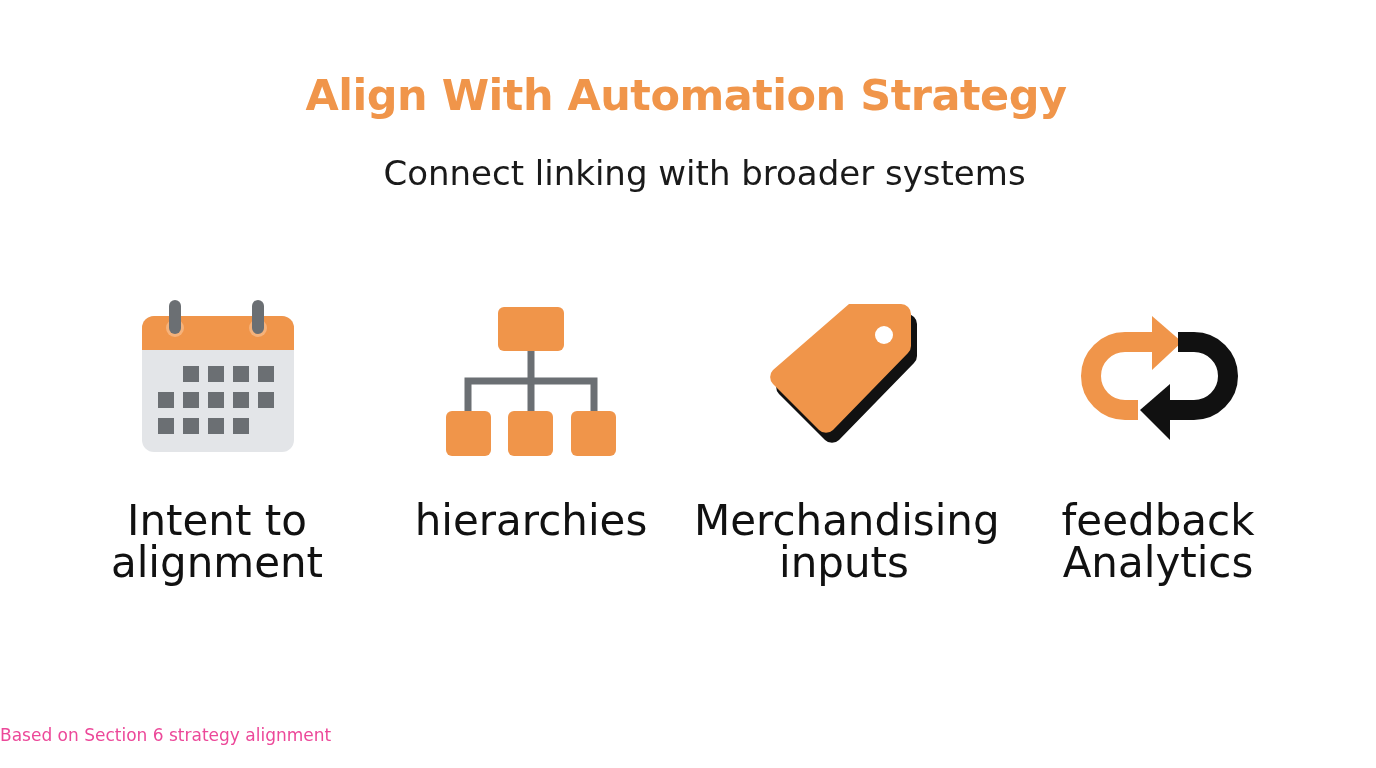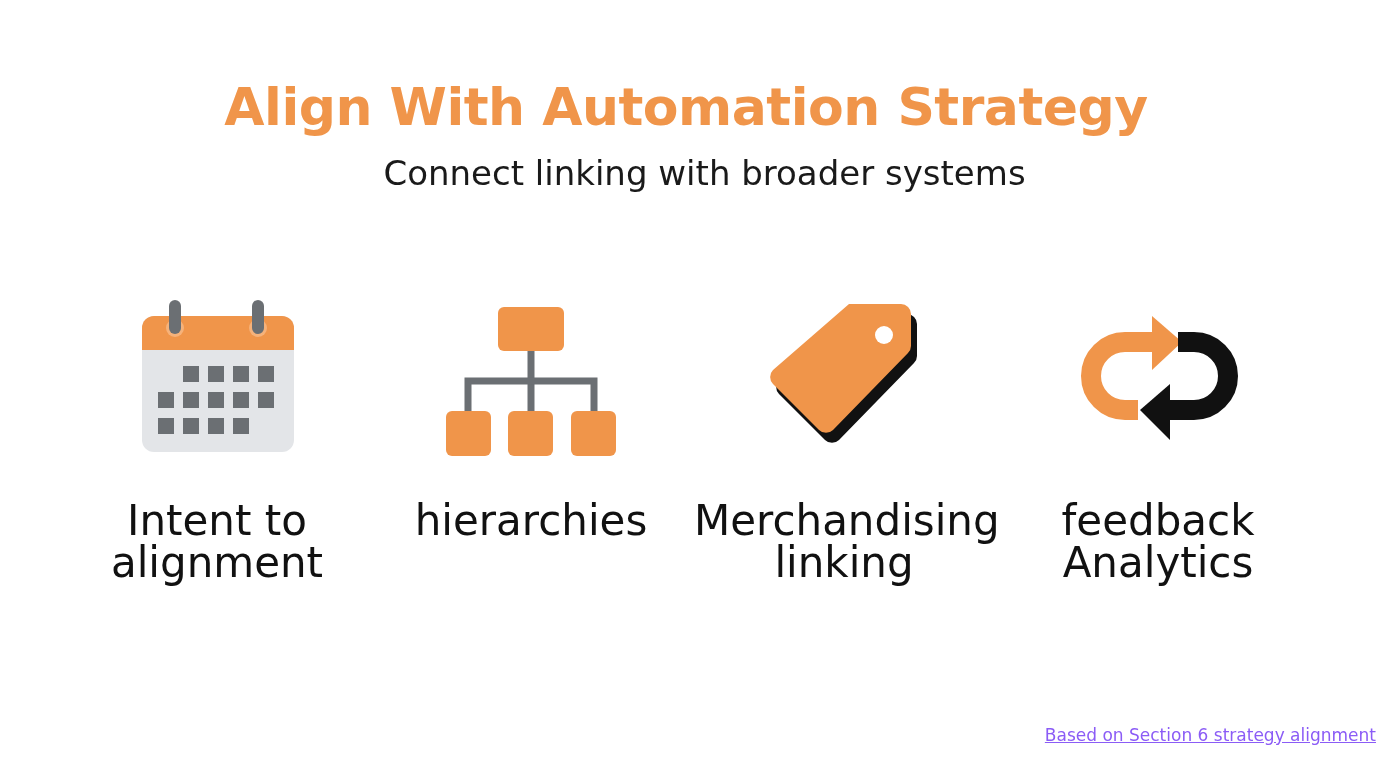--- a/index.html
+++ b/index.html
@@ -2,36 +2,35 @@
 <html><head>
 <meta charset="utf-8">
 <style>
   html, body { margin: 0; padding: 0; }
   body {
     width: 1376px; height: 768px; background: #ffffff; position: relative; overflow: hidden;
     font-family: "DejaVu Sans", "Liberation Sans", sans-serif;
   }
   .title {
     position: absolute; left: 0; right: 4px; top: 70px; text-align: center;
-    font-size: 52px; font-weight: bold; color: #f0954a; letter-spacing: -0.5px;
+    font-size: 43px; font-weight: bold; color: #f0954a; letter-spacing: -0.5px;
     font-family: "DejaVu Sans", sans-serif;
-    margin-top: 7px;
   }
   .subtitle {
     position: absolute; left: 0; right: 0; top: 153px; text-align: center;
     font-size: 34px; color: #1a1a1a; font-family: "DejaVu Sans", sans-serif; margin-left: 33px;
   }
   .icon { position: absolute; }
   .label {
     position: absolute; top: 500px; width: 300px; text-align: center;
     font-size: 42px; line-height: 42px; color: #111; font-family: "DejaVu Sans", sans-serif;
   }
   .footer {
-    position: absolute; left: 0; right: 0; top: 725px; text-align: right;
-    font-size: 17px; color: #8b5cf6; font-family: "DejaVu Sans", sans-serif; text-decoration: underline;
+    position: absolute; left: 0; right: 0; top: 725px; text-align: left;
+    font-size: 17px; color: #ec4899; font-family: "DejaVu Sans", sans-serif;
   }
 </style>
 </head>
 <body>
 
 <div class="title">Align With Automation Strategy</div>
 <div class="subtitle">Connect linking with broader systems</div>
 
 <svg class="icon" style="left:140px;top:298px" width="156" height="158" viewBox="0 0 156 158">
   <rect x="2" y="18" width="152" height="136" rx="12" fill="#e3e5e8"></rect>
@@ -85,20 +84,20 @@
 
 <div class="label" style="left:67px">
   <div>Intent to</div>
   <div>alignment</div>
 </div>
 <div class="label" style="left:381px">
   <div>hierarchies</div>
 </div>
 <div class="label" style="left:694px">
   <div>Merchandising</div>
-  <div>linking</div>
+  <div>inputs</div>
 </div>
 <div class="label" style="left:1008px">
   <div>feedback</div>
   <div>Analytics</div>
 </div>
 
 <div class="footer">Based on Section 6 strategy alignment</div>
 
 </body></html>

